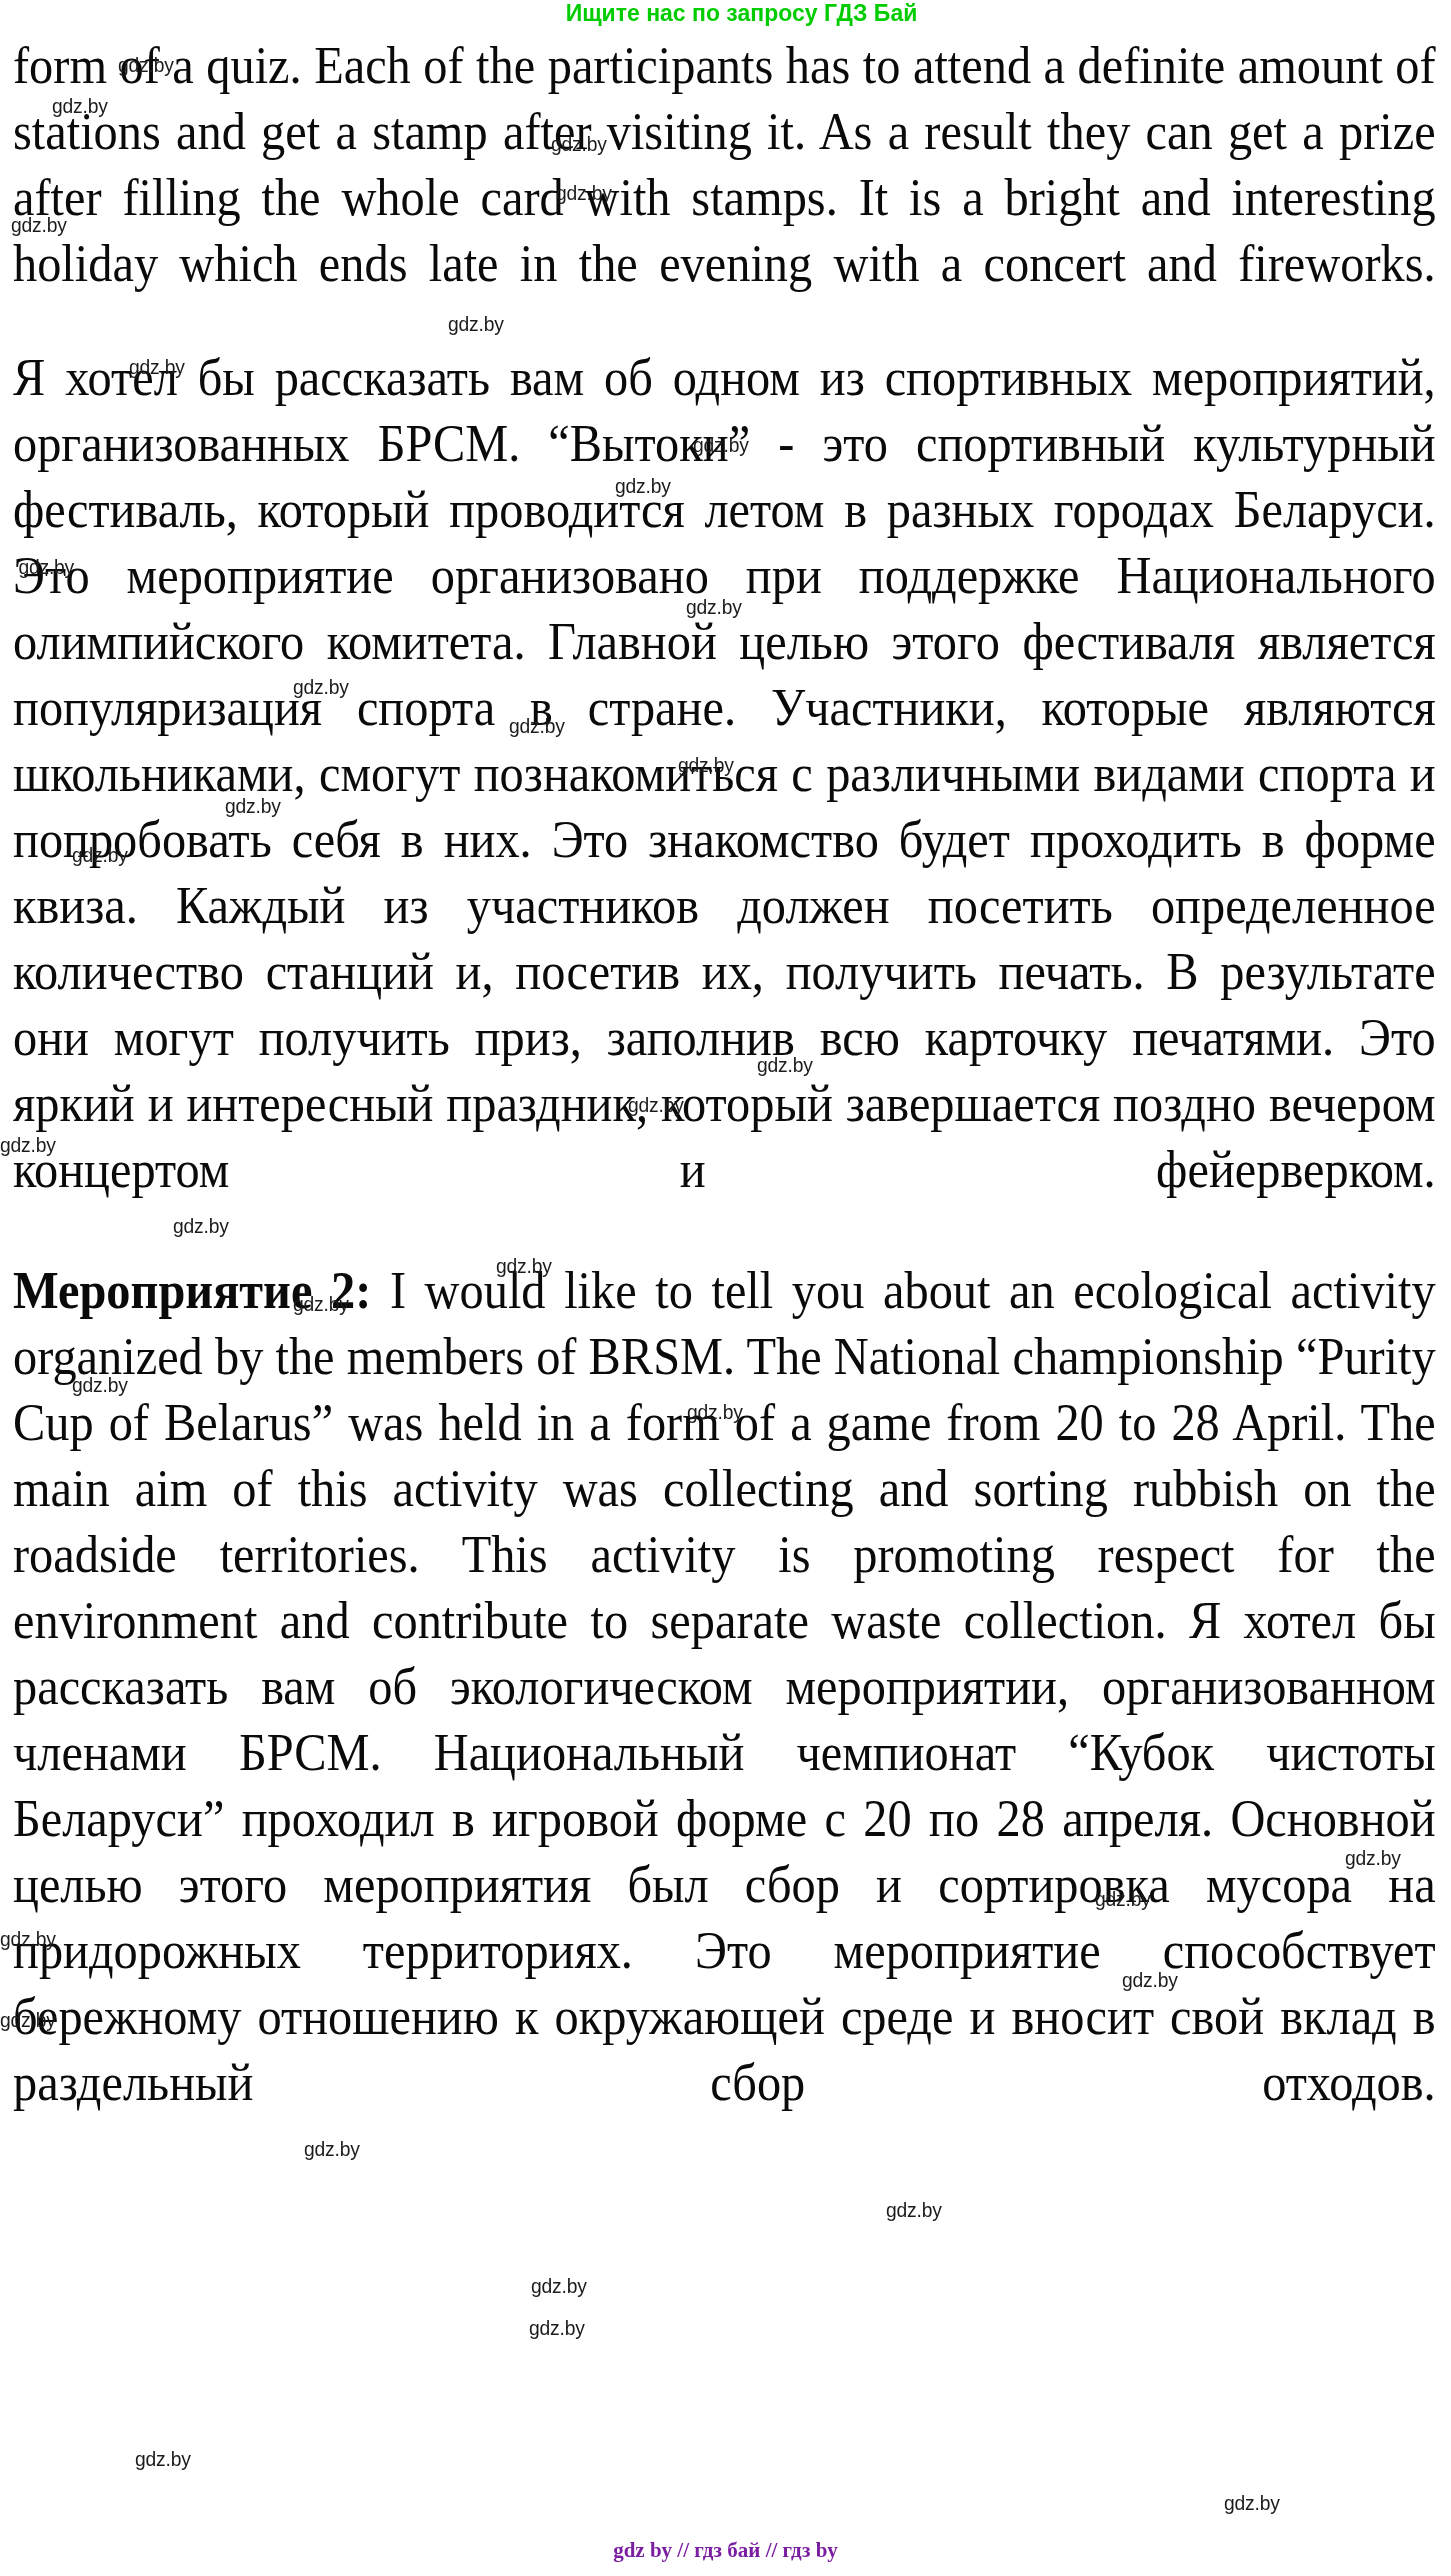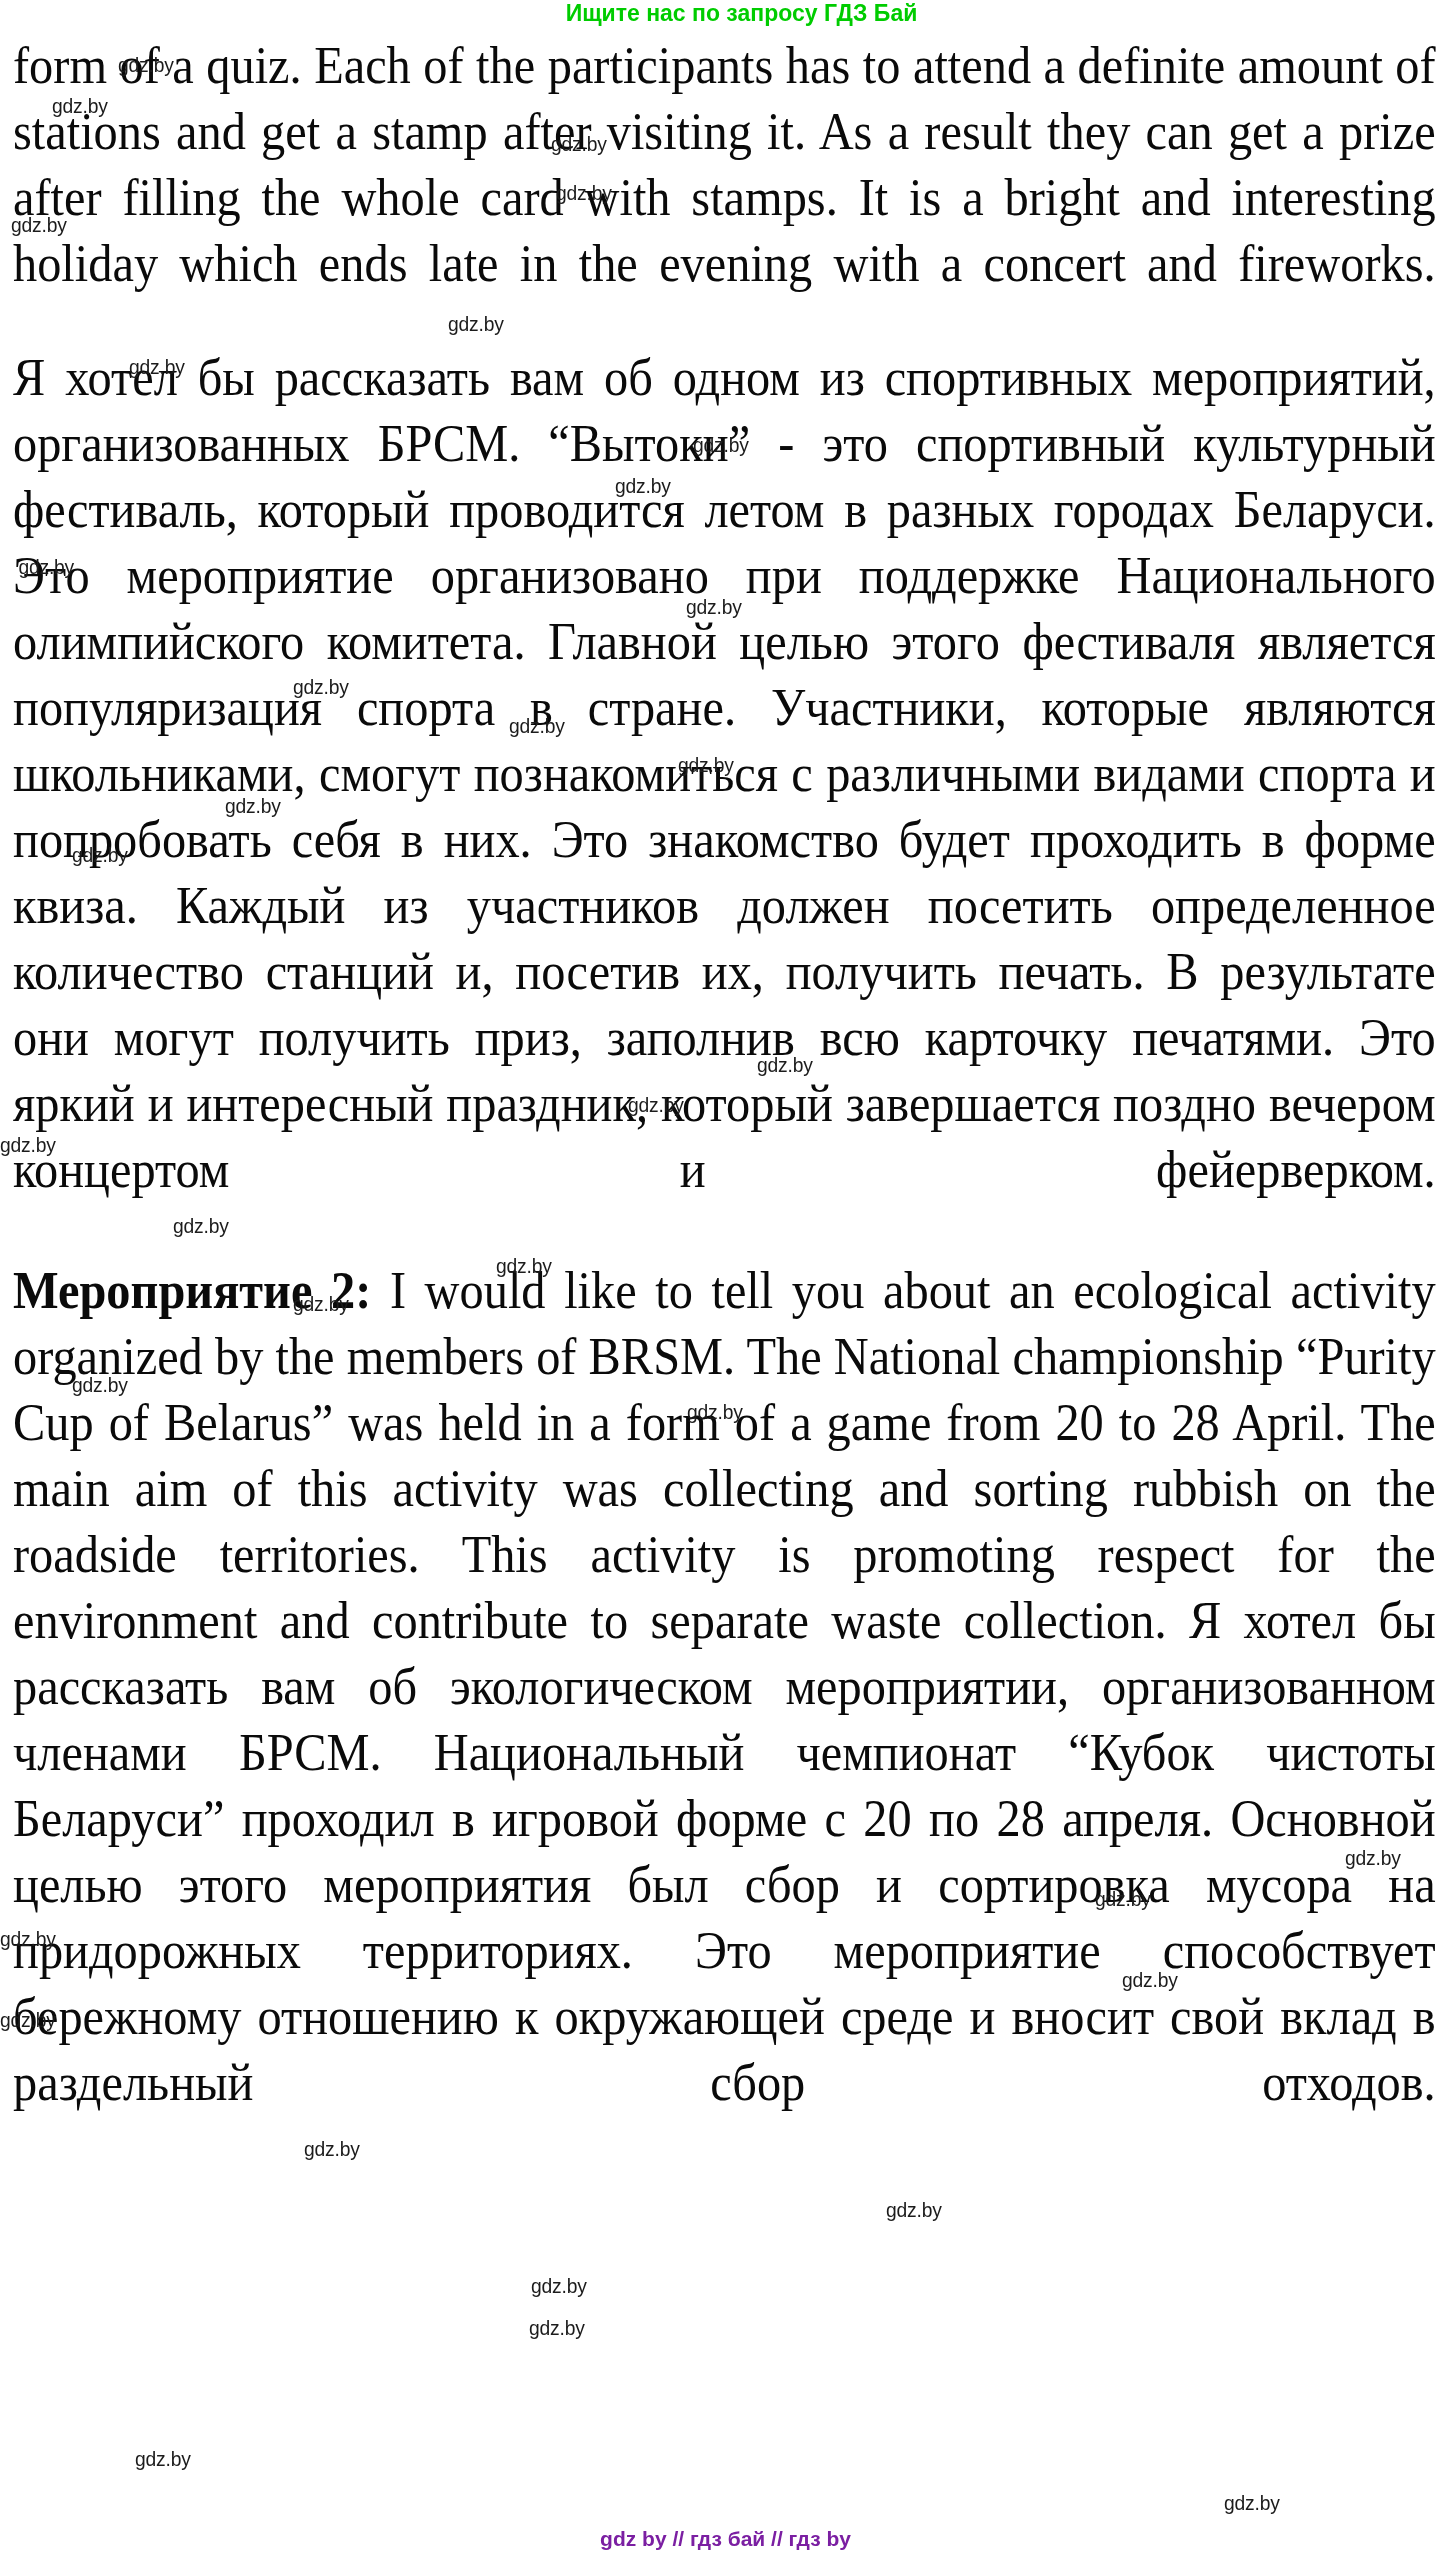--- a/index.html
+++ b/index.html
@@ -68,24 +68,24 @@
     color: #1c1c1c;
     white-space: nowrap;
     pointer-events: none;
     letter-spacing: -0.2px;
   }
 
   
   #footer {
     position: absolute;
     left: 0;
-    bottom: 25px;
+    bottom: 13px;
     width: 100%;
     text-align: center;
-    font-family: Liberation Sans, sans-serif;
+    font-family: Liberation Serif, serif;
     font-size: 21px;
     font-weight: bold;
     color: #7b1fa2;
     white-space: nowrap;
   }
 </style>
 </head>
 <body>
 
 <div id="page">

